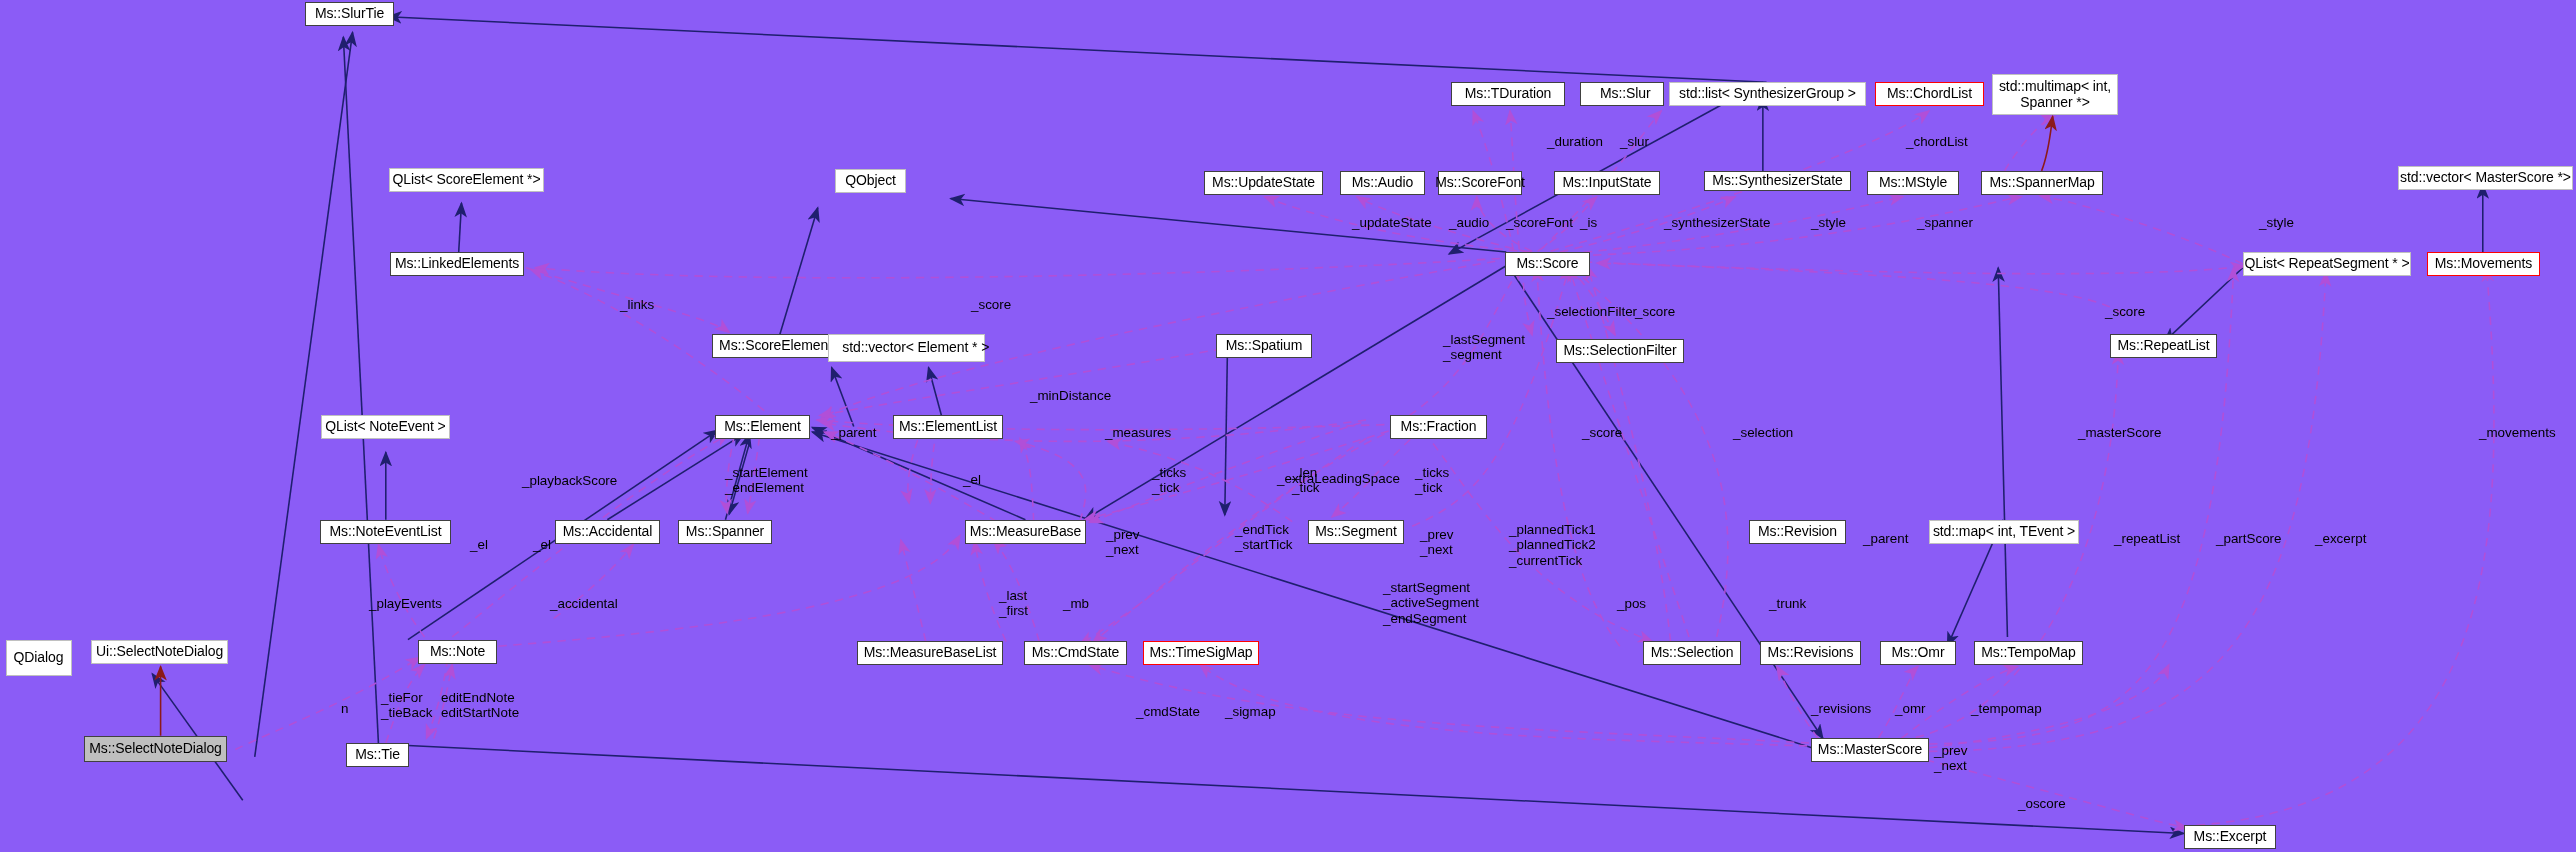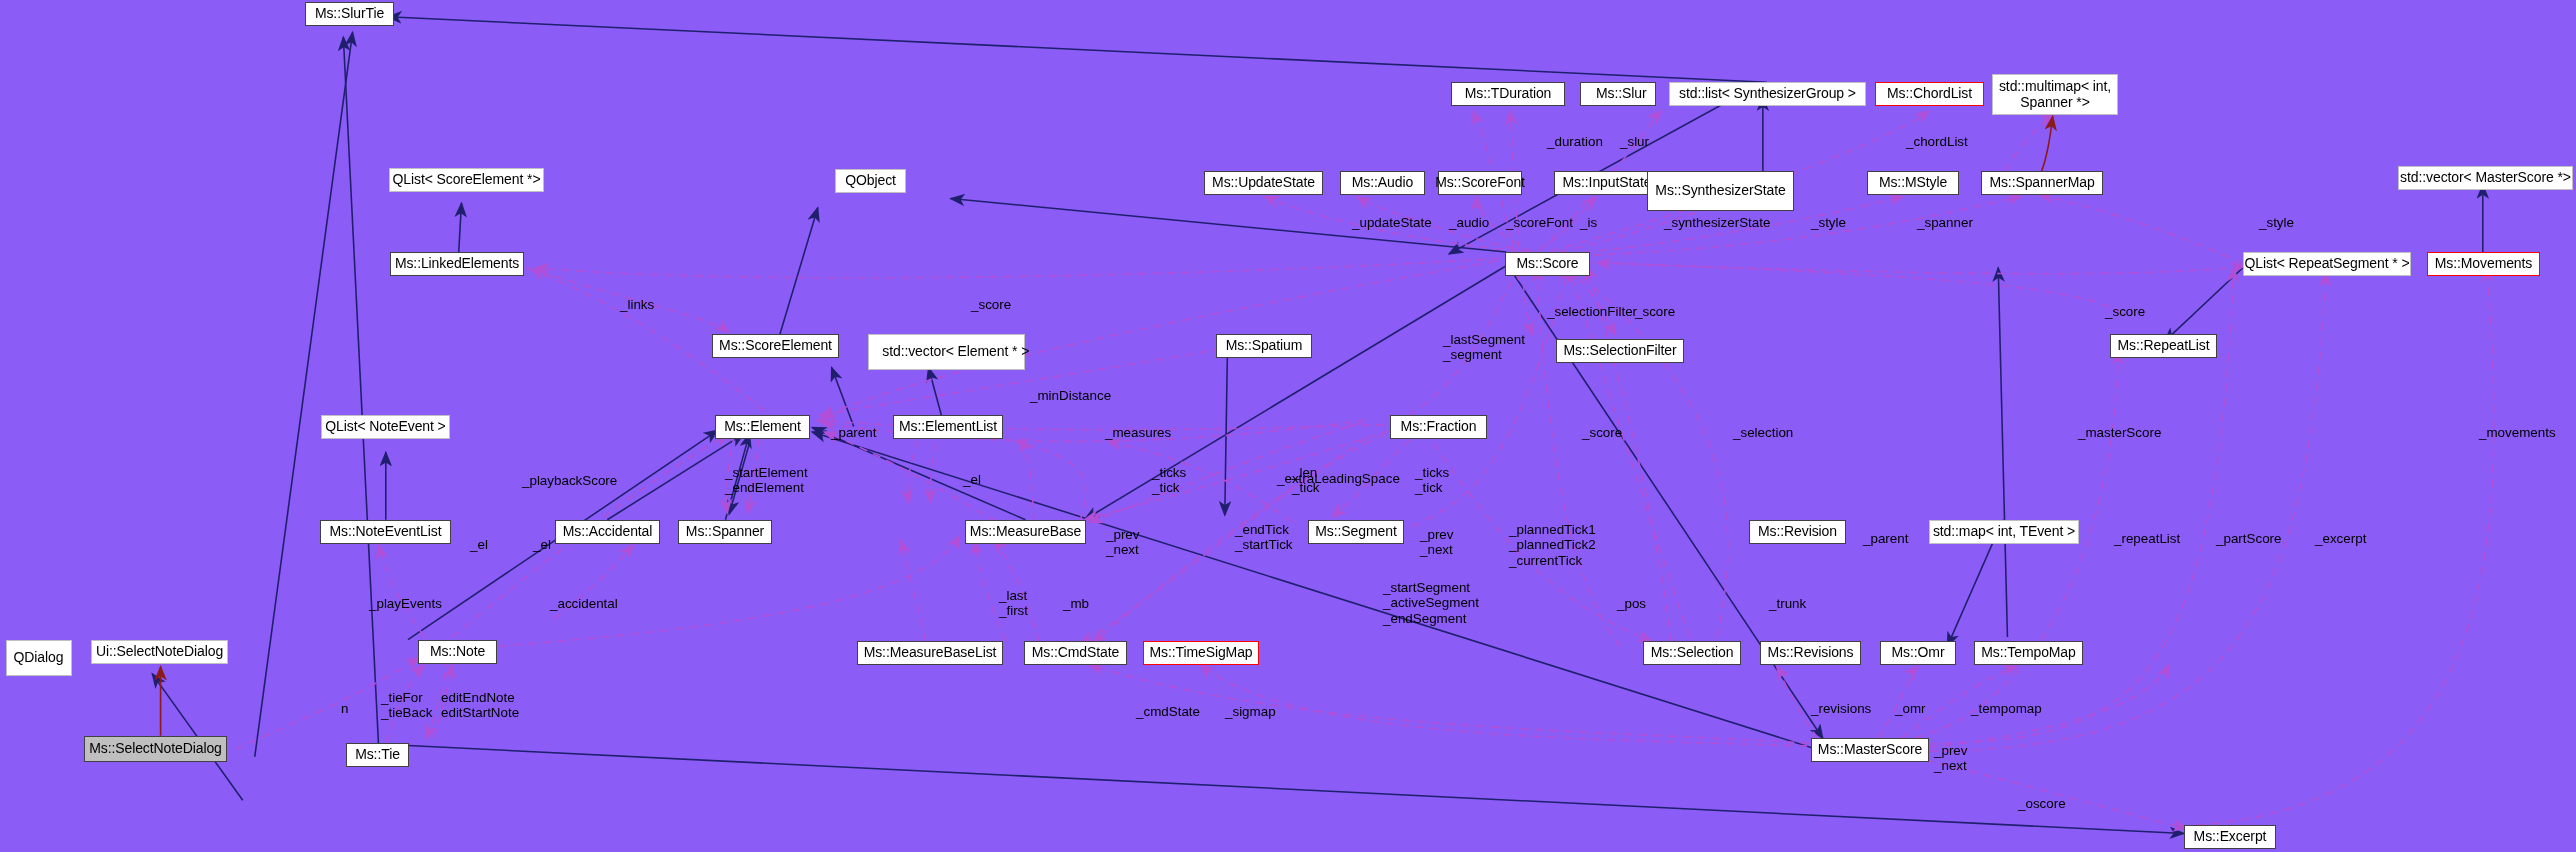--- a/index.html
+++ b/index.html
@@ -168,41 +168,41 @@
 
     <g id="g-template" stroke="#8b1a1a" stroke-width="1.7" fill="none" marker-end="url(#ah-dark)">
       <path d="M 2212,185 C 2220,165 2222,140 2224,126"></path>
       <path d="M 174,797 L 174,722"></path>
     </g>
   </svg>
 
   <div id="node-layer">
       <div class="node cls" style="left: 305px; top: 1.8px; width: 89px; height: 24px;">Ms::SlurTie</div>
       <div class="node cls" style="left: 1451px; top: 82px; width: 114px; height: 24px;">Ms::TDuration</div>
-      <div class="node cls" style="left: 1580px; top: 82px; width: 76px; height: 24px; padding-left: 12px;">Ms::Slur</div>
+      <div class="node cls" style="left: 1580px; top: 82px; width: 84px; height: 24px; padding-left: 12px;">Ms::Slur</div>
       <div class="node tmpl" style="left: 1669px; top: 82px; width: 197px; height: 24px;">std::list&lt; SynthesizerGroup &gt;</div>
       <div class="node red" style="left: 1875px; top: 82px; width: 109px; height: 24px;">Ms::ChordList</div>
       <div class="node tmpl" style="left: 1992px; top: 74px; width: 126px; height: 41px;">std::multimap&lt; int,
 Spanner *&gt;</div>
       <div class="node tmpl" style="left: 2398px; top: 166px; width: 175px; height: 24px;">std::vector&lt; MasterScore *&gt;</div>
       <div class="node tmpl" style="left: 389px; top: 168px; width: 155px; height: 24px;">QList&lt; ScoreElement *&gt;</div>
       <div class="node tmpl" style="left: 835px; top: 169px; width: 71px; height: 24px;">QObject</div>
       <div class="node cls" style="left: 1204px; top: 171px; width: 119px; height: 24px;">Ms::UpdateState</div>
       <div class="node cls" style="left: 1340px; top: 171px; width: 85px; height: 24px;">Ms::Audio</div>
       <div class="node cls" style="left: 1438px; top: 171px; width: 84px; height: 24px;">Ms::ScoreFont</div>
       <div class="node cls" style="left: 1554px; top: 171px; width: 106px; height: 24px;">Ms::InputState</div>
-      <div class="node cls" style="left: 1647px; top: 171px; width: 147px; height: 40px;">Ms::SynthesizerState</div>
+      <div class="node cls" style="left: 1704px; top: 171px; width: 147px; height: 20px;">Ms::SynthesizerState</div>
       <div class="node cls" style="left: 1867px; top: 171px; width: 92px; height: 24px;">Ms::MStyle</div>
       <div class="node cls" style="left: 1981px; top: 171px; width: 122px; height: 24px;">Ms::SpannerMap</div>
       <div class="node cls" style="left: 390px; top: 252px; width: 134px; height: 24px;">Ms::LinkedElements</div>
       <div class="node cls" style="left: 1505px; top: 252px; width: 85px; height: 24px;">Ms::Score</div>
       <div class="node tmpl" style="left: 2243px; top: 252px; width: 168px; height: 24px;">QList&lt; RepeatSegment * &gt;</div>
       <div class="node red" style="left: 2427px; top: 252px; width: 113px; height: 24px;">Ms::Movements</div>
       <div class="node cls" style="left: 712px; top: 334px; width: 127px; height: 24px;">Ms::ScoreElement</div>
-      <div class="node tmpl" style="left: 868px; top: 334px; width: 157px; height: 36px; padding-left: 24px;">std::vector&lt; Element * &gt;</div>
+      <div class="node tmpl" style="left: 828px; top: 334px; width: 157px; height: 28px; padding-left: 24px;">std::vector&lt; Element * &gt;</div>
       <div class="node cls" style="left: 1216px; top: 334px; width: 96px; height: 24px;">Ms::Spatium</div>
       <div class="node cls" style="left: 1556px; top: 339px; width: 128px; height: 24px;">Ms::SelectionFilter</div>
       <div class="node cls" style="left: 2110px; top: 334px; width: 107px; height: 24px;">Ms::RepeatList</div>
       <div class="node tmpl" style="left: 321px; top: 415px; width: 129px; height: 24px;">QList&lt; NoteEvent &gt;</div>
       <div class="node cls" style="left: 715px; top: 415px; width: 95px; height: 24px;">Ms::Element</div>
       <div class="node cls" style="left: 893px; top: 415px; width: 110px; height: 24px;">Ms::ElementList</div>
       <div class="node cls" style="left: 1390px; top: 415px; width: 97px; height: 24px;">Ms::Fraction</div>
       <div class="node cls" style="left: 320px; top: 520px; width: 131px; height: 24px;">Ms::NoteEventList</div>
       <div class="node cls" style="left: 555px; top: 520px; width: 105px; height: 24px;">Ms::Accidental</div>
       <div class="node cls" style="left: 678px; top: 520px; width: 94px; height: 24px;">Ms::Spanner</div>

